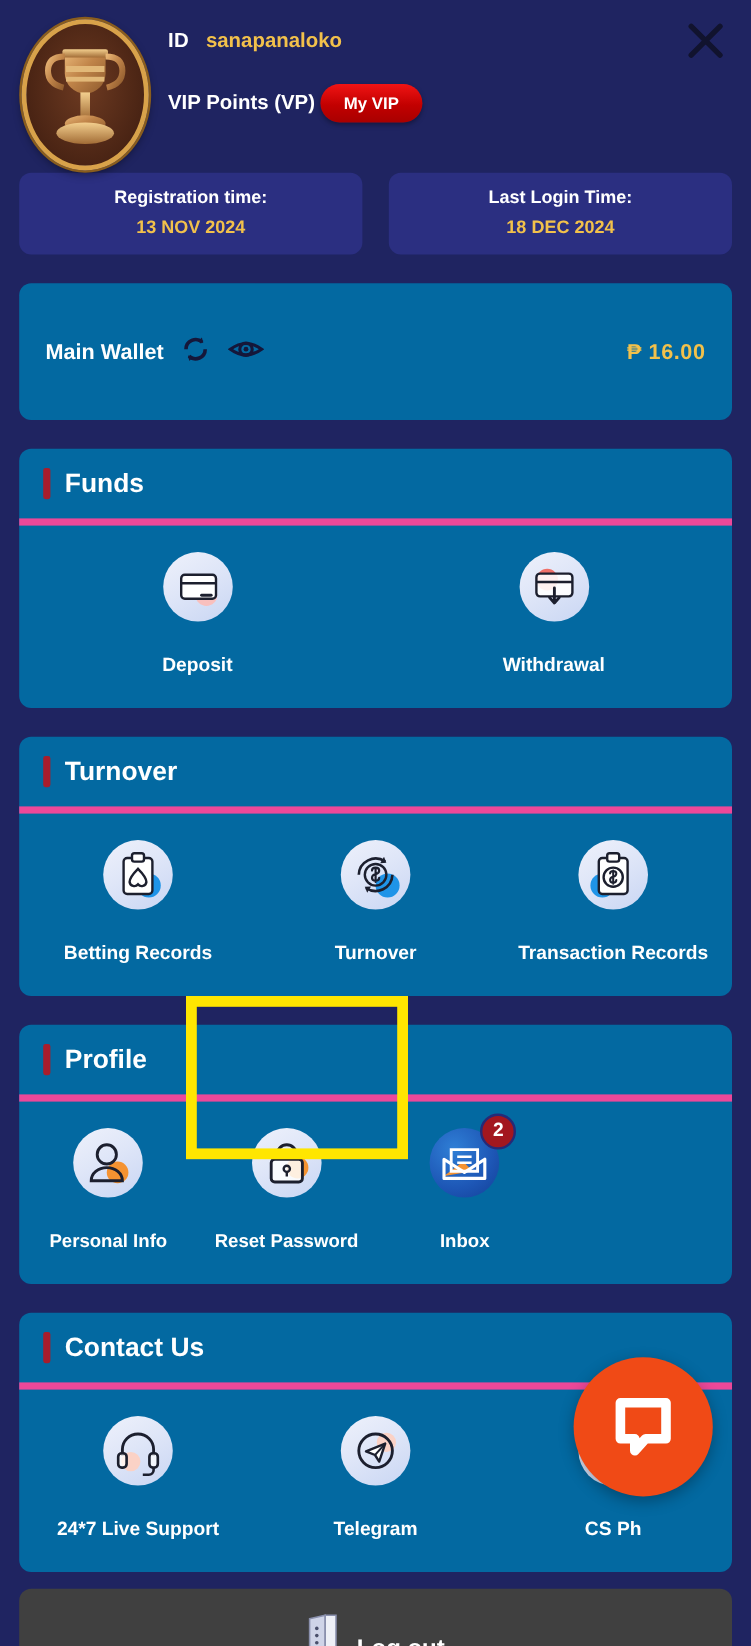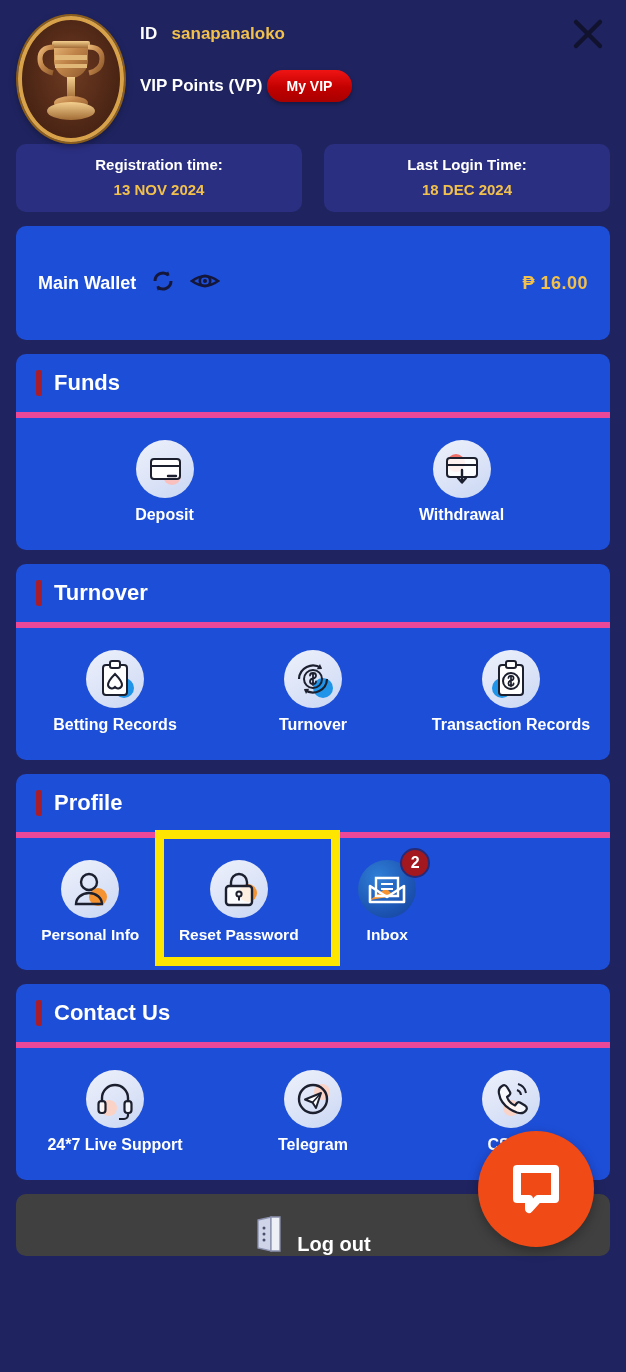--- a/index.html
+++ b/index.html
@@ -48,41 +48,41 @@
   .chips { display: flex; gap: 22px; padding: 0 16px; margin-top: 4px; }
   .chip {
     flex: 1; background: #2b2f81; border-radius: 10px;
     padding: 12px 6px 14px; text-align: center;
   }
   .chip .t { color: #ffffff; font-size: 15px; font-weight: bold; margin-bottom: 8px; }
   .chip .v { color: #f2c14b; font-size: 15px; font-weight: bold; }
 
   
   .panel {
-    margin: 14px 16px 0; background: #1d4ed8; border-radius: 10px;
+    margin: 24px 16px 0; background: #0369a1; border-radius: 10px;
   }
   .wallet { height: 114px; display: flex; align-items: center; justify-content: space-between; padding: 0 22px; }
   .wallet-left { display: flex; align-items: center; gap: 14px; }
   .wallet-label { color: #ffffff; font-size: 18px; font-weight: bold; }
   .wallet-amt { color: #f2c14b; font-size: 18px; font-weight: bold; letter-spacing: .5px; }
 
   .sec-head {
     display: flex; align-items: center; gap: 12px;
     padding: 16px 0 16px 20px;
     border-bottom: 6px solid #ec4899;
   }
   .sec-bar { width: 6px; height: 26px; background: #a81d2c; border-radius: 2px; }
   .sec-title { color: #ffffff; font-size: 22px; font-weight: bold; }
 
   .grid { display: flex; padding: 22px 0 26px; }
   .grid.g2 .cell { width: 50%; }
   .grid.g3 .cell { width: 33.3333%; }
   .grid.g4 .cell { width: 25%; }
   .cell {
-    display: flex; flex-direction: column; align-items: center; gap: 8px;
+    display: flex; flex-direction: column; align-items: center; gap: 28px;
     cursor: pointer; position: relative;
   }
   .cell .cap { color: #ffffff; font-size: 16px; font-weight: bold; white-space: nowrap; }
   .g4 .cell .cap { font-size: 15.5px; }
 
   .ico { position: relative; width: 58px; height: 58px; }
   .ico.light {
     border-radius: 50%;
     background: linear-gradient(150deg,#eef1fb 0%, #dfe6f8 45%, #c9d6f3 100%);
   }

